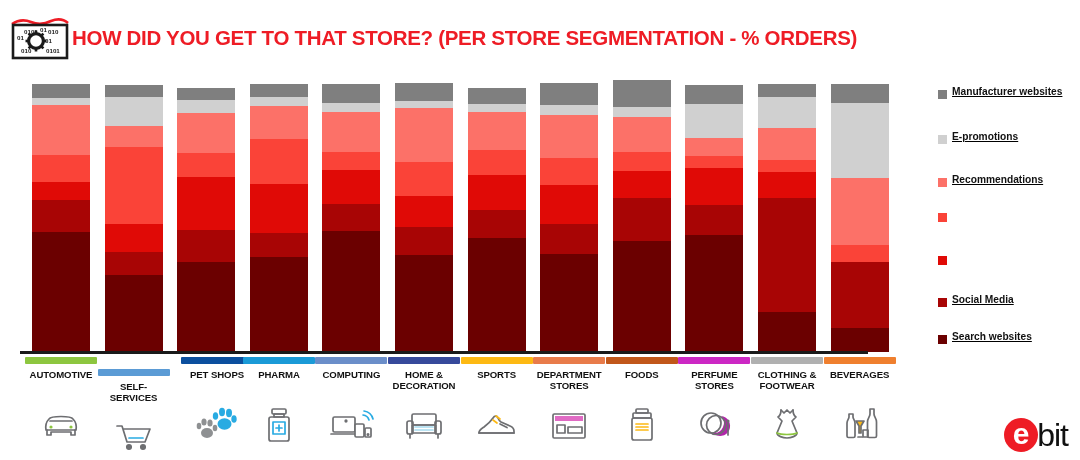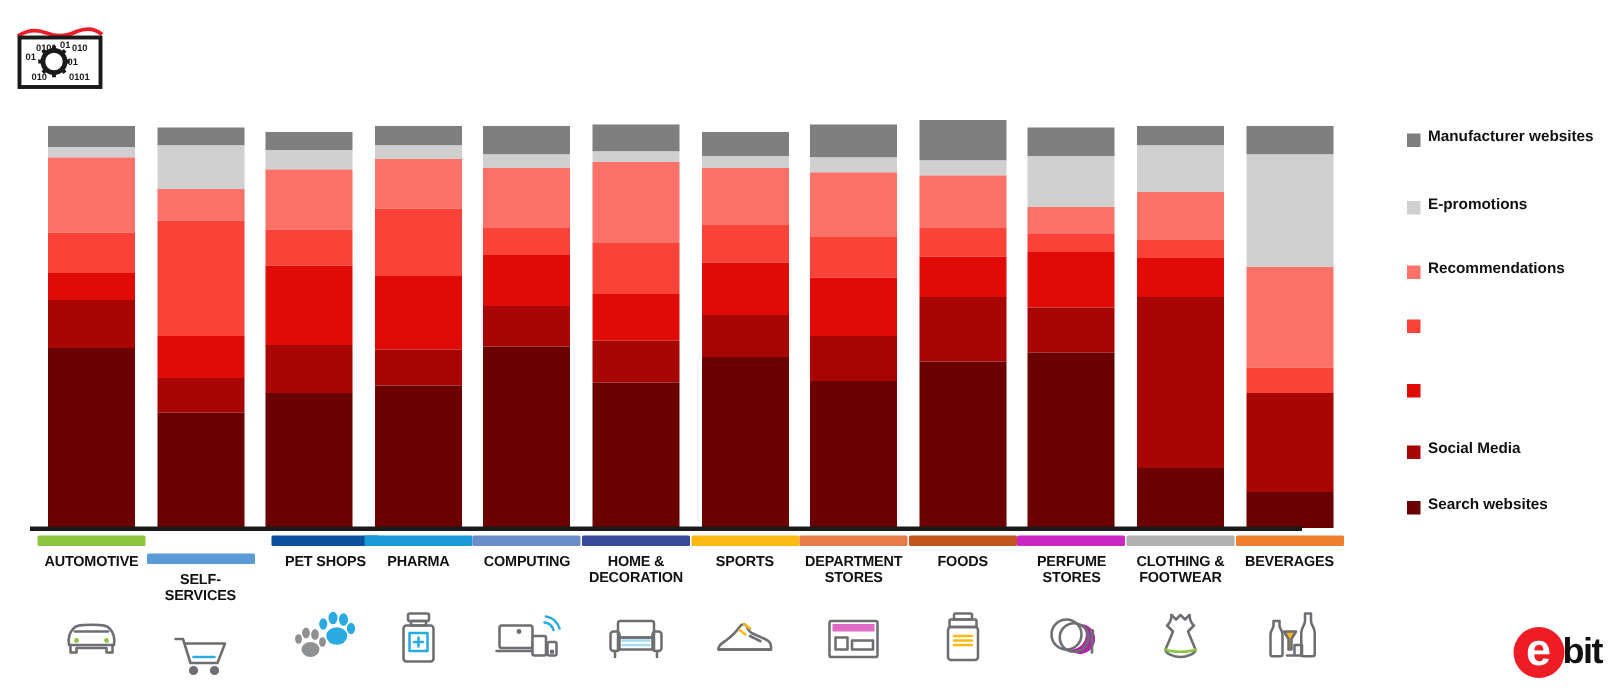--- a/index.html
+++ b/index.html
@@ -29,21 +29,21 @@
   .plot{position:absolute;left:0;top:0;width:1080px;height:460px;}
   .bar{position:absolute;bottom:108px;}
   .seg{position:absolute;left:0;width:100%;}
   .axis-line{
     position:absolute;left:20px;top:351px;width:848px;height:3px;
     background:#1a1a1a;
   }
 
   
   .legend{position:absolute;left:938px;top:86px;width:140px;}
-  .legend-item{position:absolute;display:flex;align-items:center;}
+  .legend-item{position:absolute;display:flex;align-items:flex-end;text-decoration:underline;}
   .legend-swatch{
     width:9px;height:9px;flex:0 0 9px;margin-top:2px;margin-right:5px;
   }
   .legend-label{
     font-size:10.2px;font-weight:bold;color:#111;line-height:12.5px;
     width:124px;
   }
 
   
   .cat{position:absolute;text-align:center;}
@@ -59,21 +59,21 @@
 
   
   .ebit{position:absolute;right:12px;bottom:8px;display:flex;align-items:center;}
   .ebit-e{
     width:34px;height:34px;border-radius:50%;background:#ee1c25;
     color:#fff;font-size:30px;font-weight:bold;line-height:32px;
     text-align:center;font-family:"Liberation Sans",sans-serif;
     position:relative;
   }
   .ebit-text{
-    font-size:24px;font-weight:bold;color:#111;letter-spacing:-1px;
+    font-size:32px;font-weight:normal;color:#111;letter-spacing:-1px;
     margin-left:-1px;line-height:34px;
   }
 </style>
 </head>
 <body>
 
 <div id="root">
 
   <div class="header">
     <div class="logo-box">
@@ -97,20 +97,21 @@
             <line x1="-10.5" y1="0" x2="-7" y2="0"></line>
               <line x1="7" y1="0" x2="10.5" y2="0"></line>
             <line x1="-7.4" y1="-7.4" x2="-5" y2="-5"></line>
               <line x1="5" y1="5" x2="7.4" y2="7.4"></line>
             <line x1="7.4" y1="-7.4" x2="5" y2="-5"></line>
               <line x1="-5" y1="5" x2="-7.4" y2="7.4"></line>
           </g>
         </g>
       </svg>
     </div>
+    <div class="title">HOW DID YOU GET TO THAT STORE? (PER STORE SEGMENTATION - % ORDERS)</div>
   </div>
 
   <div class="plot">
     <div id="bars">
         <div class="bar" title="AUTOMOTIVE" style="left: 32px; width: 58px; height: 268px; bottom: 108px;">
           <div class="seg" style="top: 0px; height: 14px; background: rgb(127, 127, 127);"></div>
           <div class="seg" style="top: 14px; height: 7px; background: rgb(208, 208, 208);"></div>
           <div class="seg" style="top: 21px; height: 50px; background: rgb(252, 113, 104);"></div>
           <div class="seg" style="top: 71px; height: 27px; background: rgb(250, 67, 56);"></div>
           <div class="seg" style="top: 98px; height: 18px; background: rgb(224, 10, 6);"></div>

